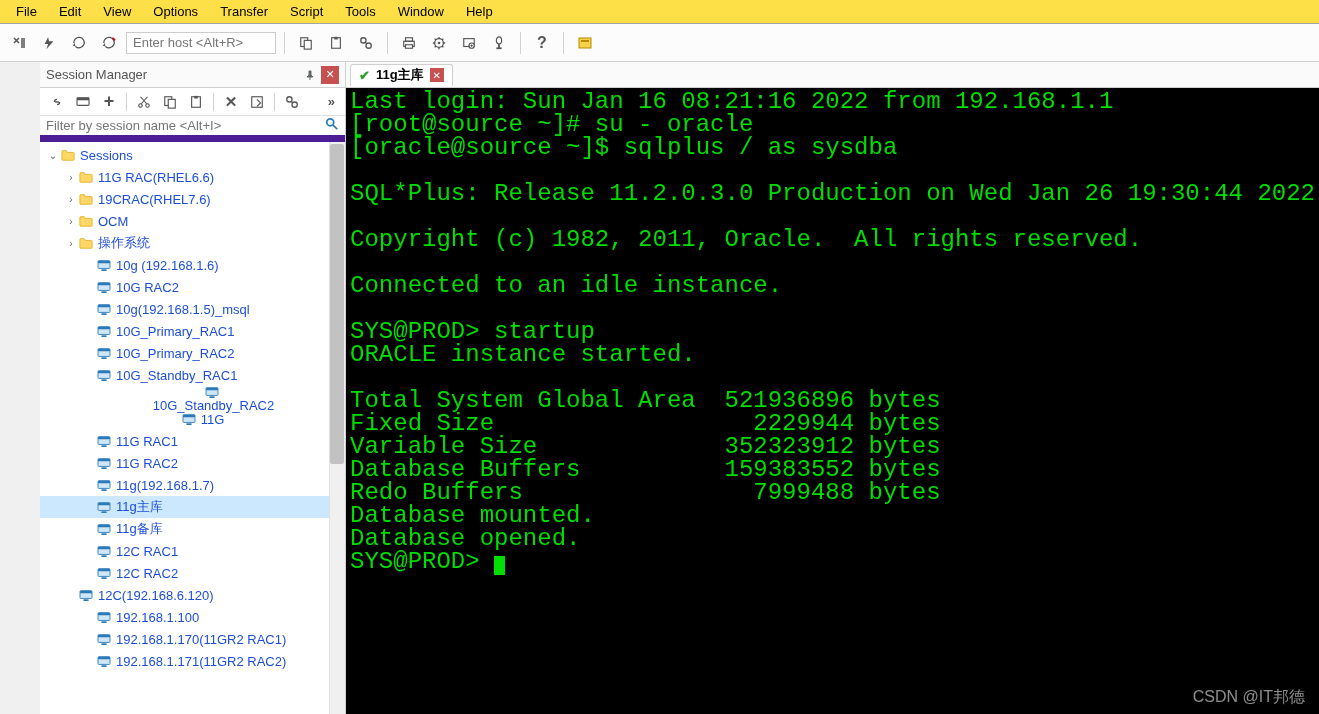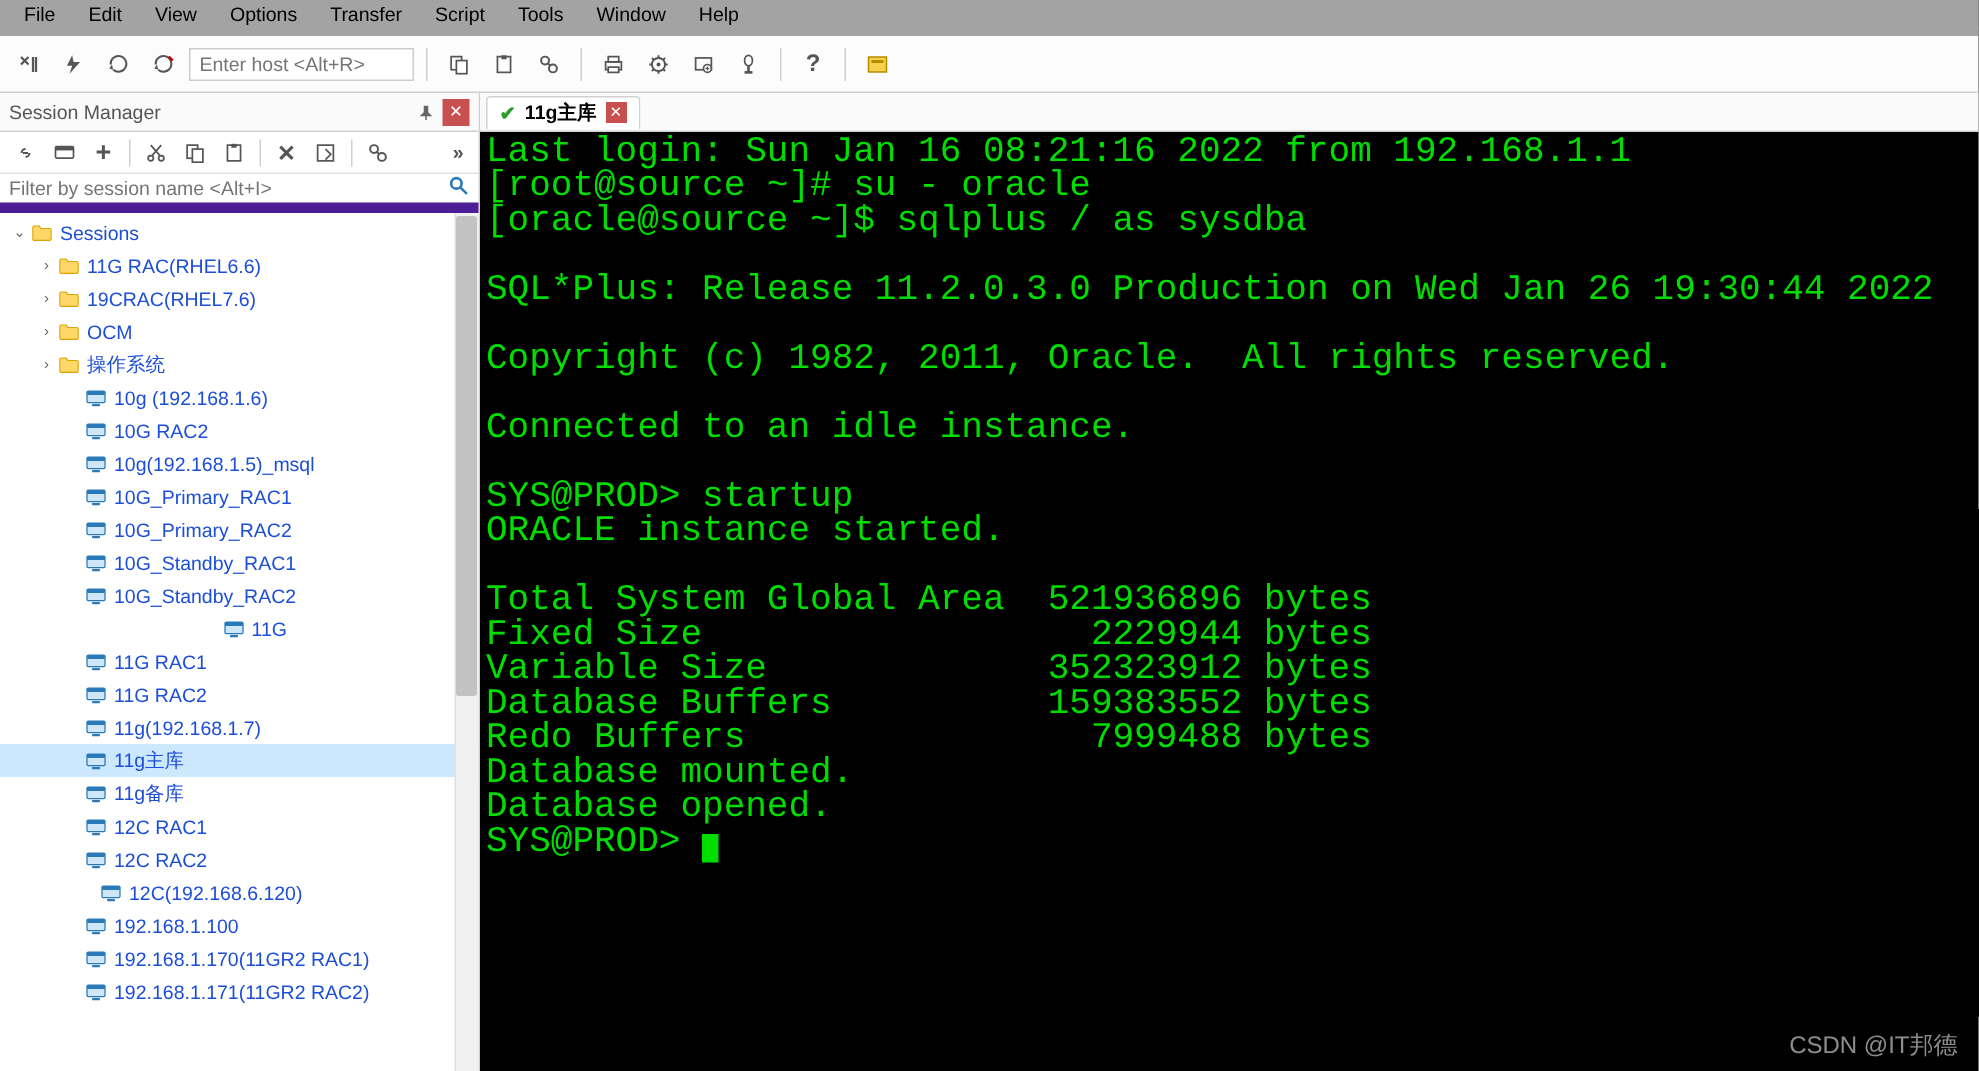--- a/index.html
+++ b/index.html
@@ -1,24 +1,24 @@
 <!DOCTYPE html>
 <html><head>
 <meta charset="utf-8">
 <style>
 * { margin:0; padding:0; box-sizing:border-box; font-family:"Segoe UI",Tahoma,sans-serif; font-size:13px; }
 body { background:#f0f0f0; width:1319px; height:714px; overflow:hidden; position:relative; }
-.menubar { display:flex; align-items:center; height:24px; background:#a3a3a3; border-bottom:6px solid #a3a3a3; padding:0 6px; gap:2px; }
+.menubar { display:flex; align-items:center; height:24px; background:#fde047; border-bottom:1px solid #a3a3a3; padding:0 6px; gap:2px; }
 .menubar .menu-item { padding:2px 10px; cursor:default; }
 .toolbar { display:flex; align-items:center; height:38px; background:#fcfcfc; border-bottom:1px solid #d0d0d0; padding:0 6px; gap:4px; }
 .tbtn { width:26px; height:26px; display:flex; align-items:center; justify-content:center; color:#444; border:1px solid transparent; border-radius:2px; }
 .tsep { width:1px; height:22px; background:#d0d0d0; margin:0 4px; }
 .hostinput { width:150px; height:22px; border:1px solid #ccc; background:#fff; padding:0 6px; color:#888; }
 .main { display:flex; height:calc(714px - 24px - 38px); }
-.side { width:320px; background:#fff; border-right:1px solid #d0d0d0; display:flex; flex-direction:column; }
+.side { width:320px; background:#fff; border-right:1px solid #d0d0d0; display:flex; flex-direction:column;margin-left:40px; }
 .side-header { display:flex; align-items:center; justify-content:space-between; height:26px; background:#fafafa; border-bottom:1px solid #d0d0d0; padding:0 6px; }
 .side-title { font-weight:400; color:#555; }
 .side-actions { display:flex; gap:2px; }
 .pin, .close { width:18px; height:18px; display:flex; align-items:center; justify-content:center; font-size:11px; }
 .close { background:#c75050; color:#fff; }
 .pin { color:#666; }
 .side-toolbar { display:flex; align-items:center; height:28px; border-bottom:1px solid #e0e0e0; padding:0 6px; gap:4px; }
 .stbtn { width:22px; height:22px; display:flex; align-items:center; justify-content:center; color:#444; }
 .stsep { width:1px; height:18px; background:#d0d0d0; margin:0 2px; }
 .side-more { margin-left:auto; font-weight:bold; color:#555; padding:0 4px; }
@@ -329,21 +329,21 @@
           <span class="tw"></span>
           <span class="ico sess">
             <svg viewBox="0 0 16 14">
               <rect x="1" y="2" width="14" height="9" rx="1" fill="#cfe6f7" stroke="#2a7ab9" stroke-width="1"></rect>
               <rect x="1" y="2" width="14" height="3" rx="1" fill="#2a7ab9"></rect>
               <rect x="5" y="12" width="6" height="2" fill="#2a7ab9"></rect>
             </svg>
           </span>
           <span class="tree-label">10G_Standby_RAC1</span>
         </div>
-        <div class="tree-row" style="padding-left: 42px;">
+        <div class="tree-row" style="padding-left: 42px; flex-direction: column;">
           <span class="tw"></span>
           <span class="ico sess">
             <svg viewBox="0 0 16 14">
               <rect x="1" y="2" width="14" height="9" rx="1" fill="#cfe6f7" stroke="#2a7ab9" stroke-width="1"></rect>
               <rect x="1" y="2" width="14" height="3" rx="1" fill="#2a7ab9"></rect>
               <rect x="5" y="12" width="6" height="2" fill="#2a7ab9"></rect>
             </svg>
           </span>
           <span class="tree-label">10G_Standby_RAC2</span>
         </div>
@@ -428,21 +428,21 @@
           <span class="tw"></span>
           <span class="ico sess">
             <svg viewBox="0 0 16 14">
               <rect x="1" y="2" width="14" height="9" rx="1" fill="#cfe6f7" stroke="#2a7ab9" stroke-width="1"></rect>
               <rect x="1" y="2" width="14" height="3" rx="1" fill="#2a7ab9"></rect>
               <rect x="5" y="12" width="6" height="2" fill="#2a7ab9"></rect>
             </svg>
           </span>
           <span class="tree-label">12C RAC2</span>
         </div>
-        <div class="tree-row" style="padding-left: 52px;">
+        <div class="tree-row" style="padding-left: 24px;">
           <span class="tw"></span>
           <span class="ico sess">
             <svg viewBox="0 0 16 14">
               <rect x="1" y="2" width="14" height="9" rx="1" fill="#cfe6f7" stroke="#2a7ab9" stroke-width="1"></rect>
               <rect x="1" y="2" width="14" height="3" rx="1" fill="#2a7ab9"></rect>
               <rect x="5" y="12" width="6" height="2" fill="#2a7ab9"></rect>
             </svg>
           </span>
           <span class="tree-label">12C(192.168.6.120)</span>
         </div>

